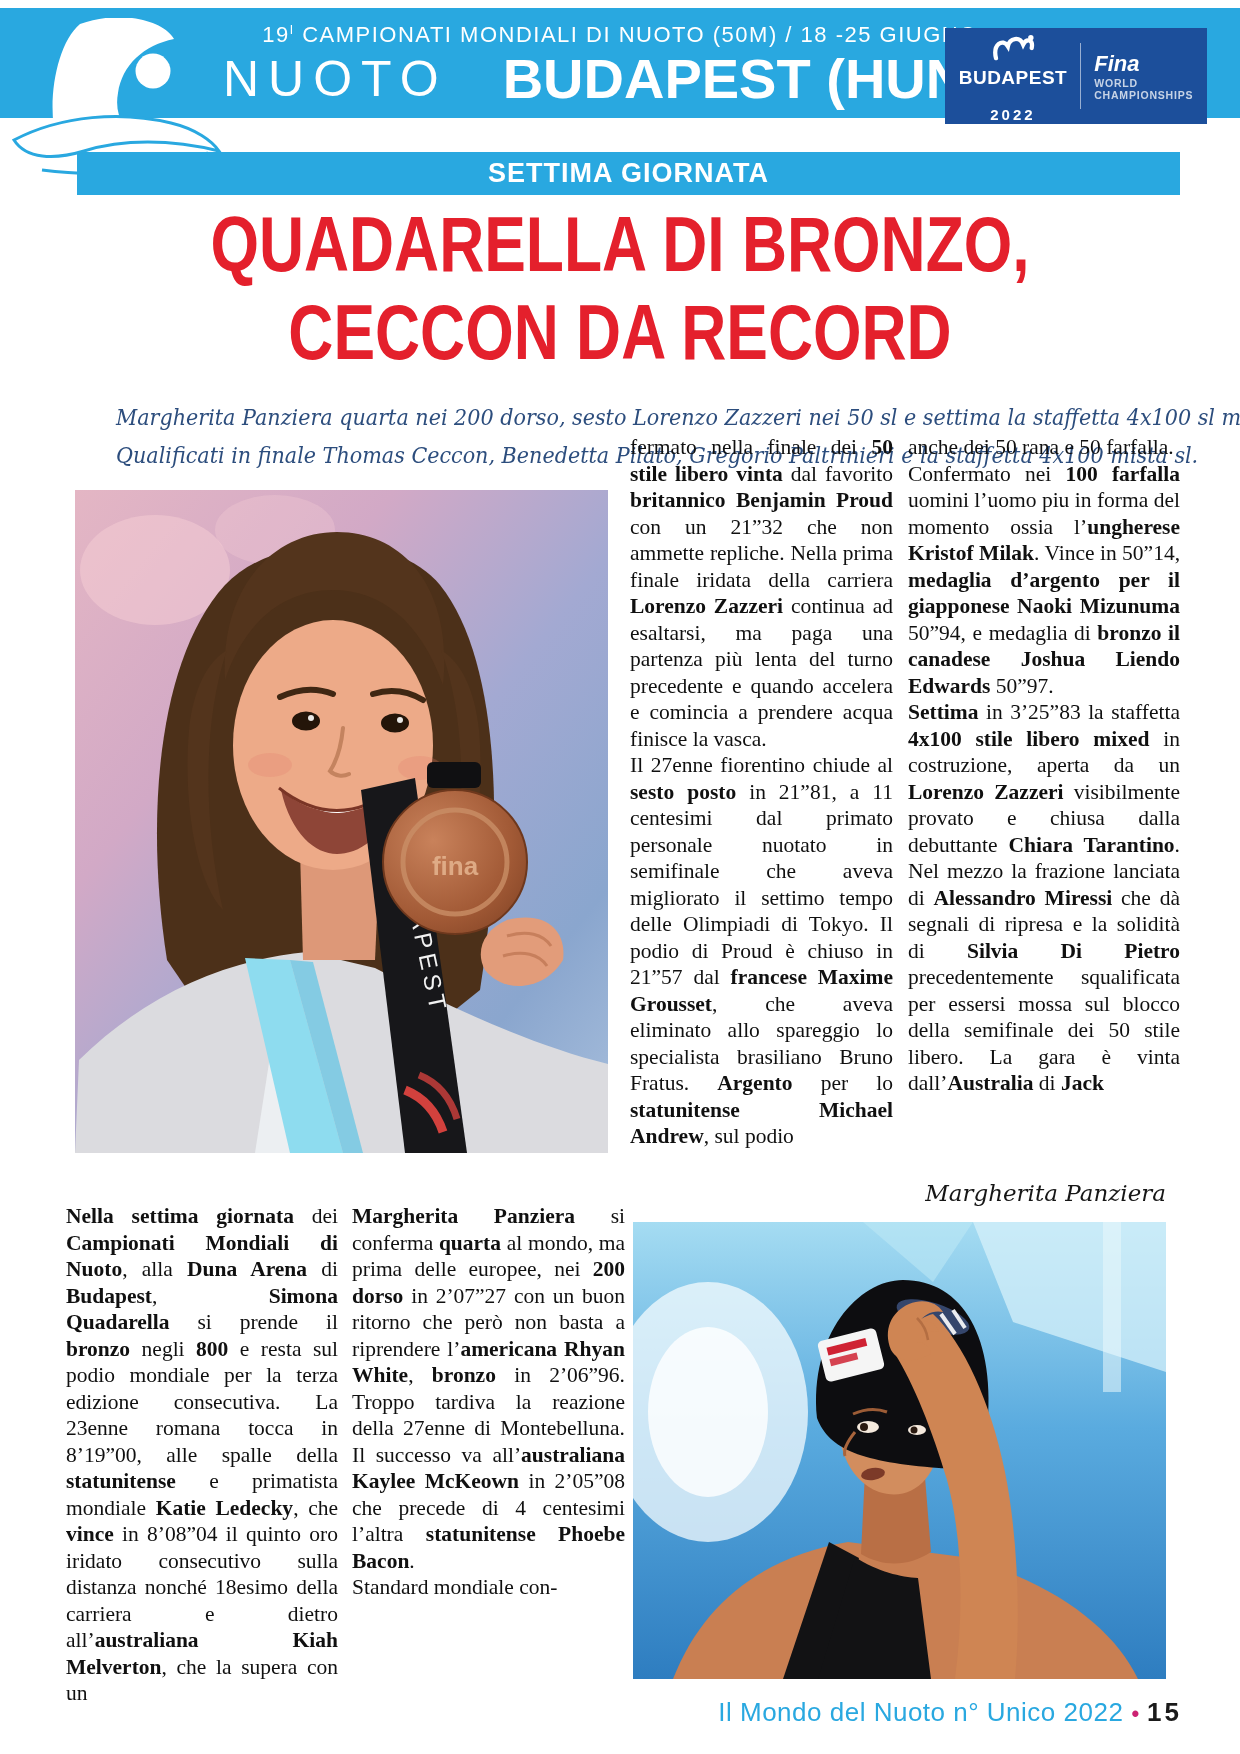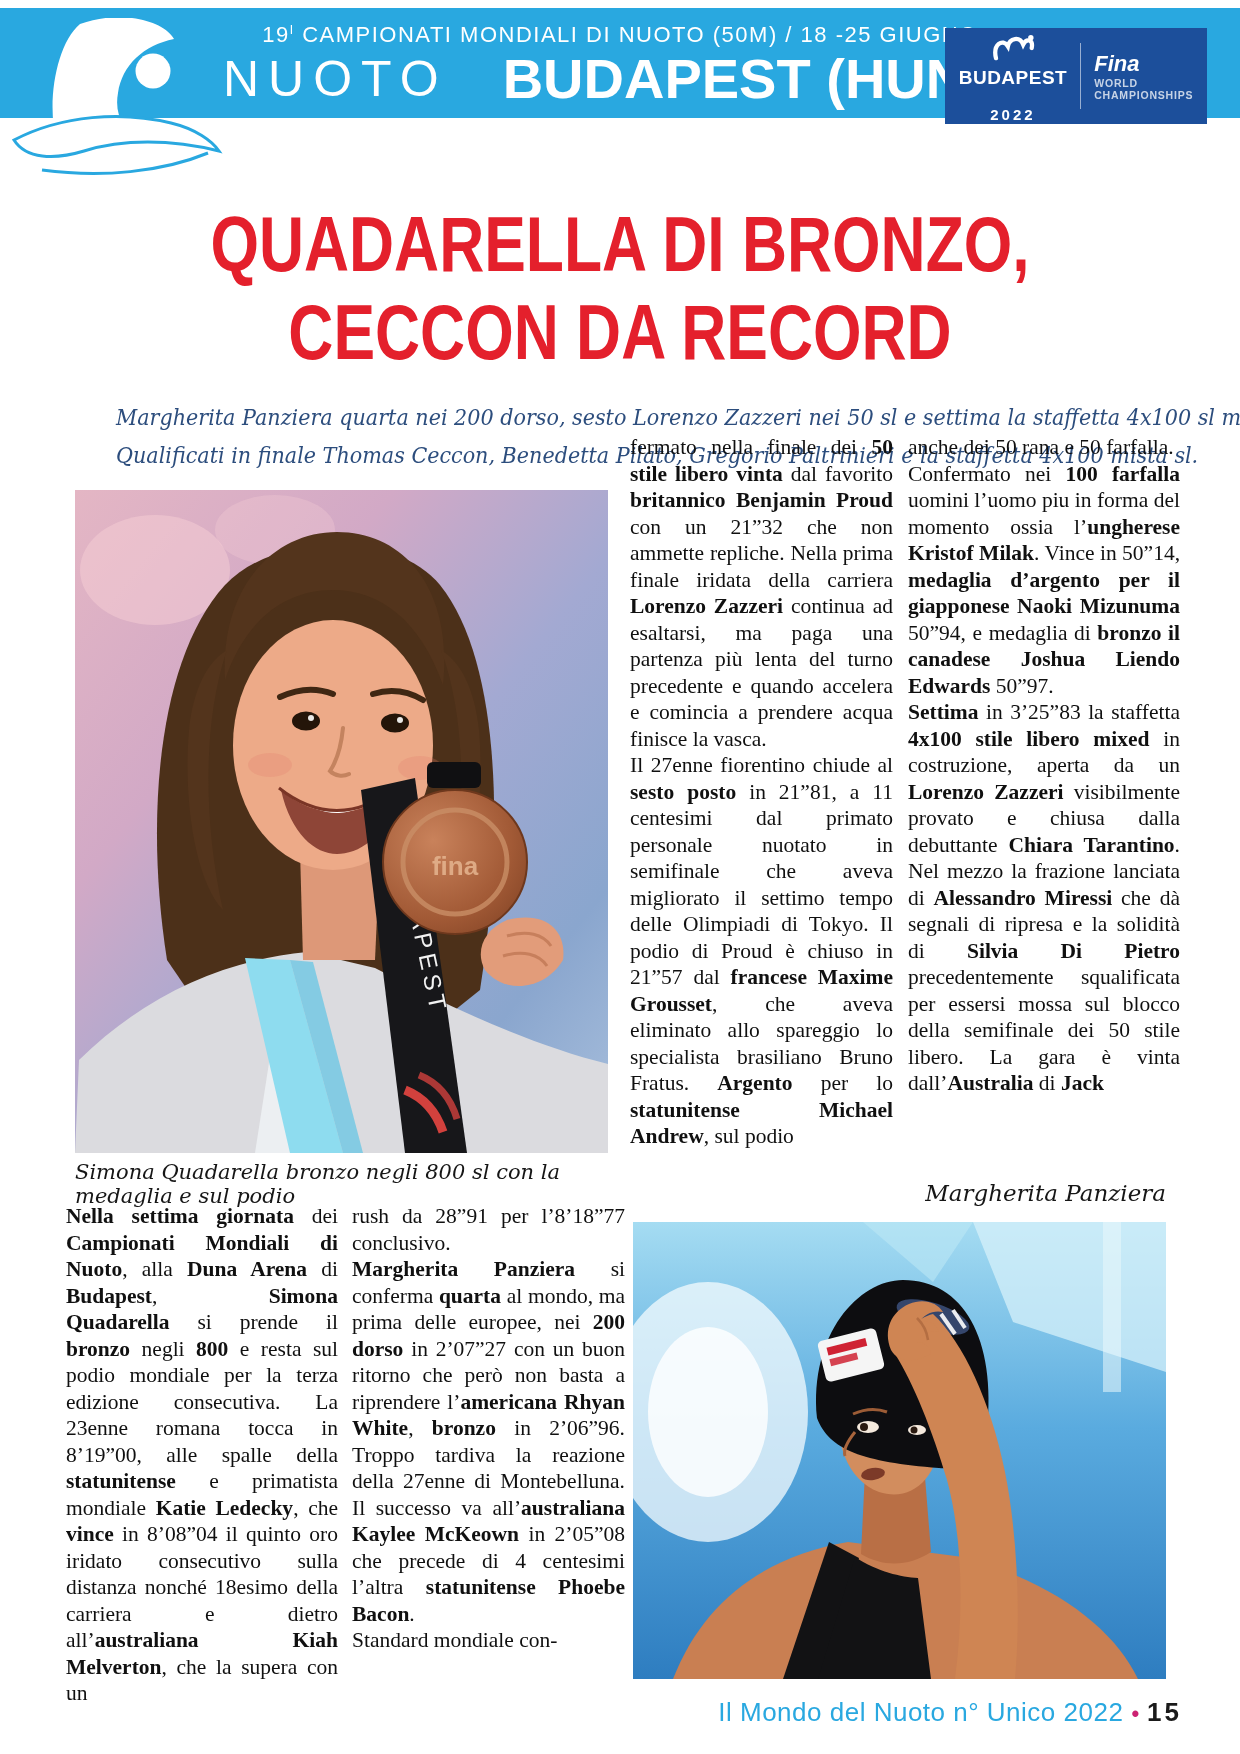--- a/index.html
+++ b/index.html
@@ -104,20 +104,21 @@
       <span class="badge-year">2022</span>
     </div>
     <div class="badge-divider"></div>
     <div class="badge-right">
       <span class="badge-org">Fina</span>
       <span class="badge-sub">WORLD</span>
       <span class="badge-sub">CHAMPIONSHIPS</span>
     </div>
   </div>
 
+  <div class="day-banner">SETTIMA GIORNATA</div>
 
   <div class="headline">
     <div>QUADARELLA DI BRONZO,</div>
     <div>CECCON DA RECORD</div>
   </div>
 
   <div class="standfirst">
     <div>Margherita Panziera quarta nei 200 dorso, sesto Lorenzo Zazzeri nei 50 sl e settima la staffetta 4x100 sl mixed.</div>
     <div>Qualificati in finale Thomas Ceccon, Benedetta Pilato, Gregorio Paltrinieri e la staffetta 4x100 mista sl.</div>
   </div>
@@ -168,21 +169,20 @@
     <path d="M344 585 C364 593 376 609 382 629" stroke="#d2413d" stroke-width="7" fill="none" opacity=".8"></path>
     <g>
       <rect x="352" y="272" width="54" height="26" rx="6" fill="#101012"></rect>
       <circle cx="380" cy="372" r="72" fill="url(#medalG)" stroke="#6e381d" stroke-width="2"></circle>
       <circle cx="380" cy="372" r="52" fill="none" stroke="#c98f66" stroke-width="5" opacity=".8"></circle>
       <text x="380" y="385" text-anchor="middle" font-size="26" font-family="Liberation Sans, sans-serif" font-weight="bold" fill="#e3b18c" opacity=".9">fina</text>
     </g>
     <path d="M432 430 C470 420 492 440 488 470 C470 500 430 505 410 480 C400 462 408 440 432 430 Z" fill="#e29c7a"></path>
     <path d="M432 446 C452 440 468 444 476 456 M428 466 C448 460 464 464 472 476" stroke="#c77f5c" stroke-width="3" fill="none"></path>
   </svg>
-  <div class="caption1">Simona Quadarella bronzo negli 800 sl con la medaglia e sul podio</div>
 
   <div class="col col-top-mid">
       <p>fermato nella finale dei <b>50 stile libero vinta</b> dal favorito <b>britannico Benjamin Proud</b> con un 21”32 che non ammette repliche. Nella prima finale iridata della carriera <b>Lorenzo Zazzeri</b> continua ad esaltarsi, ma paga una partenza più lenta del turno precedente e quando accelera e comincia a prendere acqua finisce la vasca.</p>
       <p>Il 27enne fiorentino chiude al <b>sesto posto</b> in 21”81, a 11 centesimi dal primato personale nuotato in semifinale che aveva migliorato il settimo tempo delle Olimpiadi di Tokyo. Il podio di Proud è chiuso in 21”57 dal <b>francese Maxime Grousset</b>, che aveva eliminato allo spareggio lo specialista brasiliano Bruno Fratus. <b>Argento</b> per lo <b>statunitense Michael Andrew</b>, sul podio</p>
     </div>
 
   <div class="col col-top-right">
       <p>anche dei 50 rana e 50 farfalla.</p>
       <p>Confermato nei <b>100 farfalla</b> uomini l’uomo piu in forma del momento ossia l’<b>ungherese Kristof Milak</b>. Vince in 50”14, <b>medaglia d’argento per il giapponese Naoki Mizunuma</b> 50”94, e medaglia di <b>bronzo il canadese Joshua Liendo Edwards</b> 50”97.</p>
       <p><b>Settima</b> in 3’25”83 la staffetta <b>4x100 stile libero mixed</b> in costruzione, aperta da un <b>Lorenzo Zazzeri</b> visibilmente provato e chiusa dalla debuttante <b>Chiara Tarantino</b>. Nel mezzo la frazione lanciata di <b>Alessandro Miressi</b> che dà segnali di ripresa e la solidità di <b>Silvia Di Pietro</b> precedentemente squalificata per essersi mossa sul blocco della semifinale dei 50 stile libero. La gara è vinta dall’<b>Australia</b> di <b>Jack</b></p>
@@ -230,21 +230,20 @@
     <ellipse cx="240" cy="252" rx="12" ry="6" fill="#7c3a28" transform="rotate(-8 240 252)"></ellipse>
     <path d="M300 92 C330 120 358 180 372 250 C384 310 388 390 382 457 L322 457 C332 380 328 310 314 258 C300 210 280 160 262 132 C270 110 284 96 300 92 Z" fill="#cf8553"></path>
     <path d="M258 128 C250 108 258 90 276 82 C290 76 304 80 310 90 C300 88 292 92 286 100 C296 98 304 102 306 110 C296 108 288 112 284 120 C292 120 298 126 298 132 C284 140 266 142 258 128 Z" fill="#cf8553"></path>
     <path d="M284 96 C290 102 294 110 295 118" stroke="#a8643c" stroke-width="2.5" fill="none" opacity=".7"></path>
   </svg>
 
   <div class="col col-bottom-left">
       <p><b>Nella settima giornata</b> dei <b>Campionati Mondiali di Nuoto</b>, alla <b>Duna Arena</b> di <b>Budapest</b>, <b>Simona Quadarella</b> si prende il <b>bronzo</b> negli <b>800</b> e resta sul podio mondiale per la terza edizione consecutiva. La 23enne romana tocca in 8’19”00, alle spalle della <b>statunitense</b> e primatista mondiale <b>Katie Ledecky</b>, che <b>vince</b> in 8’08”04 il quinto oro iridato consecutivo sulla distanza nonché 18esimo della carriera e dietro all’<b>australiana Kiah Melverton</b>, che la supera con un</p>
     </div>
   <div class="col col-bottom-mid">
-      <p>rush da 28”91 per l’8’18”77 conclusivo.</p>
       <p><b>Margherita Panziera</b> si conferma <b>quarta</b> al mondo, ma prima delle europee, nei <b>200 dorso</b> in 2’07”27 con un buon ritorno che però non basta a riprendere l’<b>americana Rhyan White</b>, <b>bronzo</b> in 2’06”96. Troppo tardiva la reazione della 27enne di Montebelluna. Il successo va all’<b>australiana Kaylee McKeown</b> in 2’05”08 che precede di 4 centesimi l’altra <b>statunitense Phoebe Bacon</b>.</p>
       <p>Standard mondiale con-</p>
     </div>
 
   <div class="footer">
     <span class="mag">Il Mondo del Nuoto n° Unico 2022</span><span class="dot">•</span><span class="pg">15</span>
   </div>
 
 </div>
 

